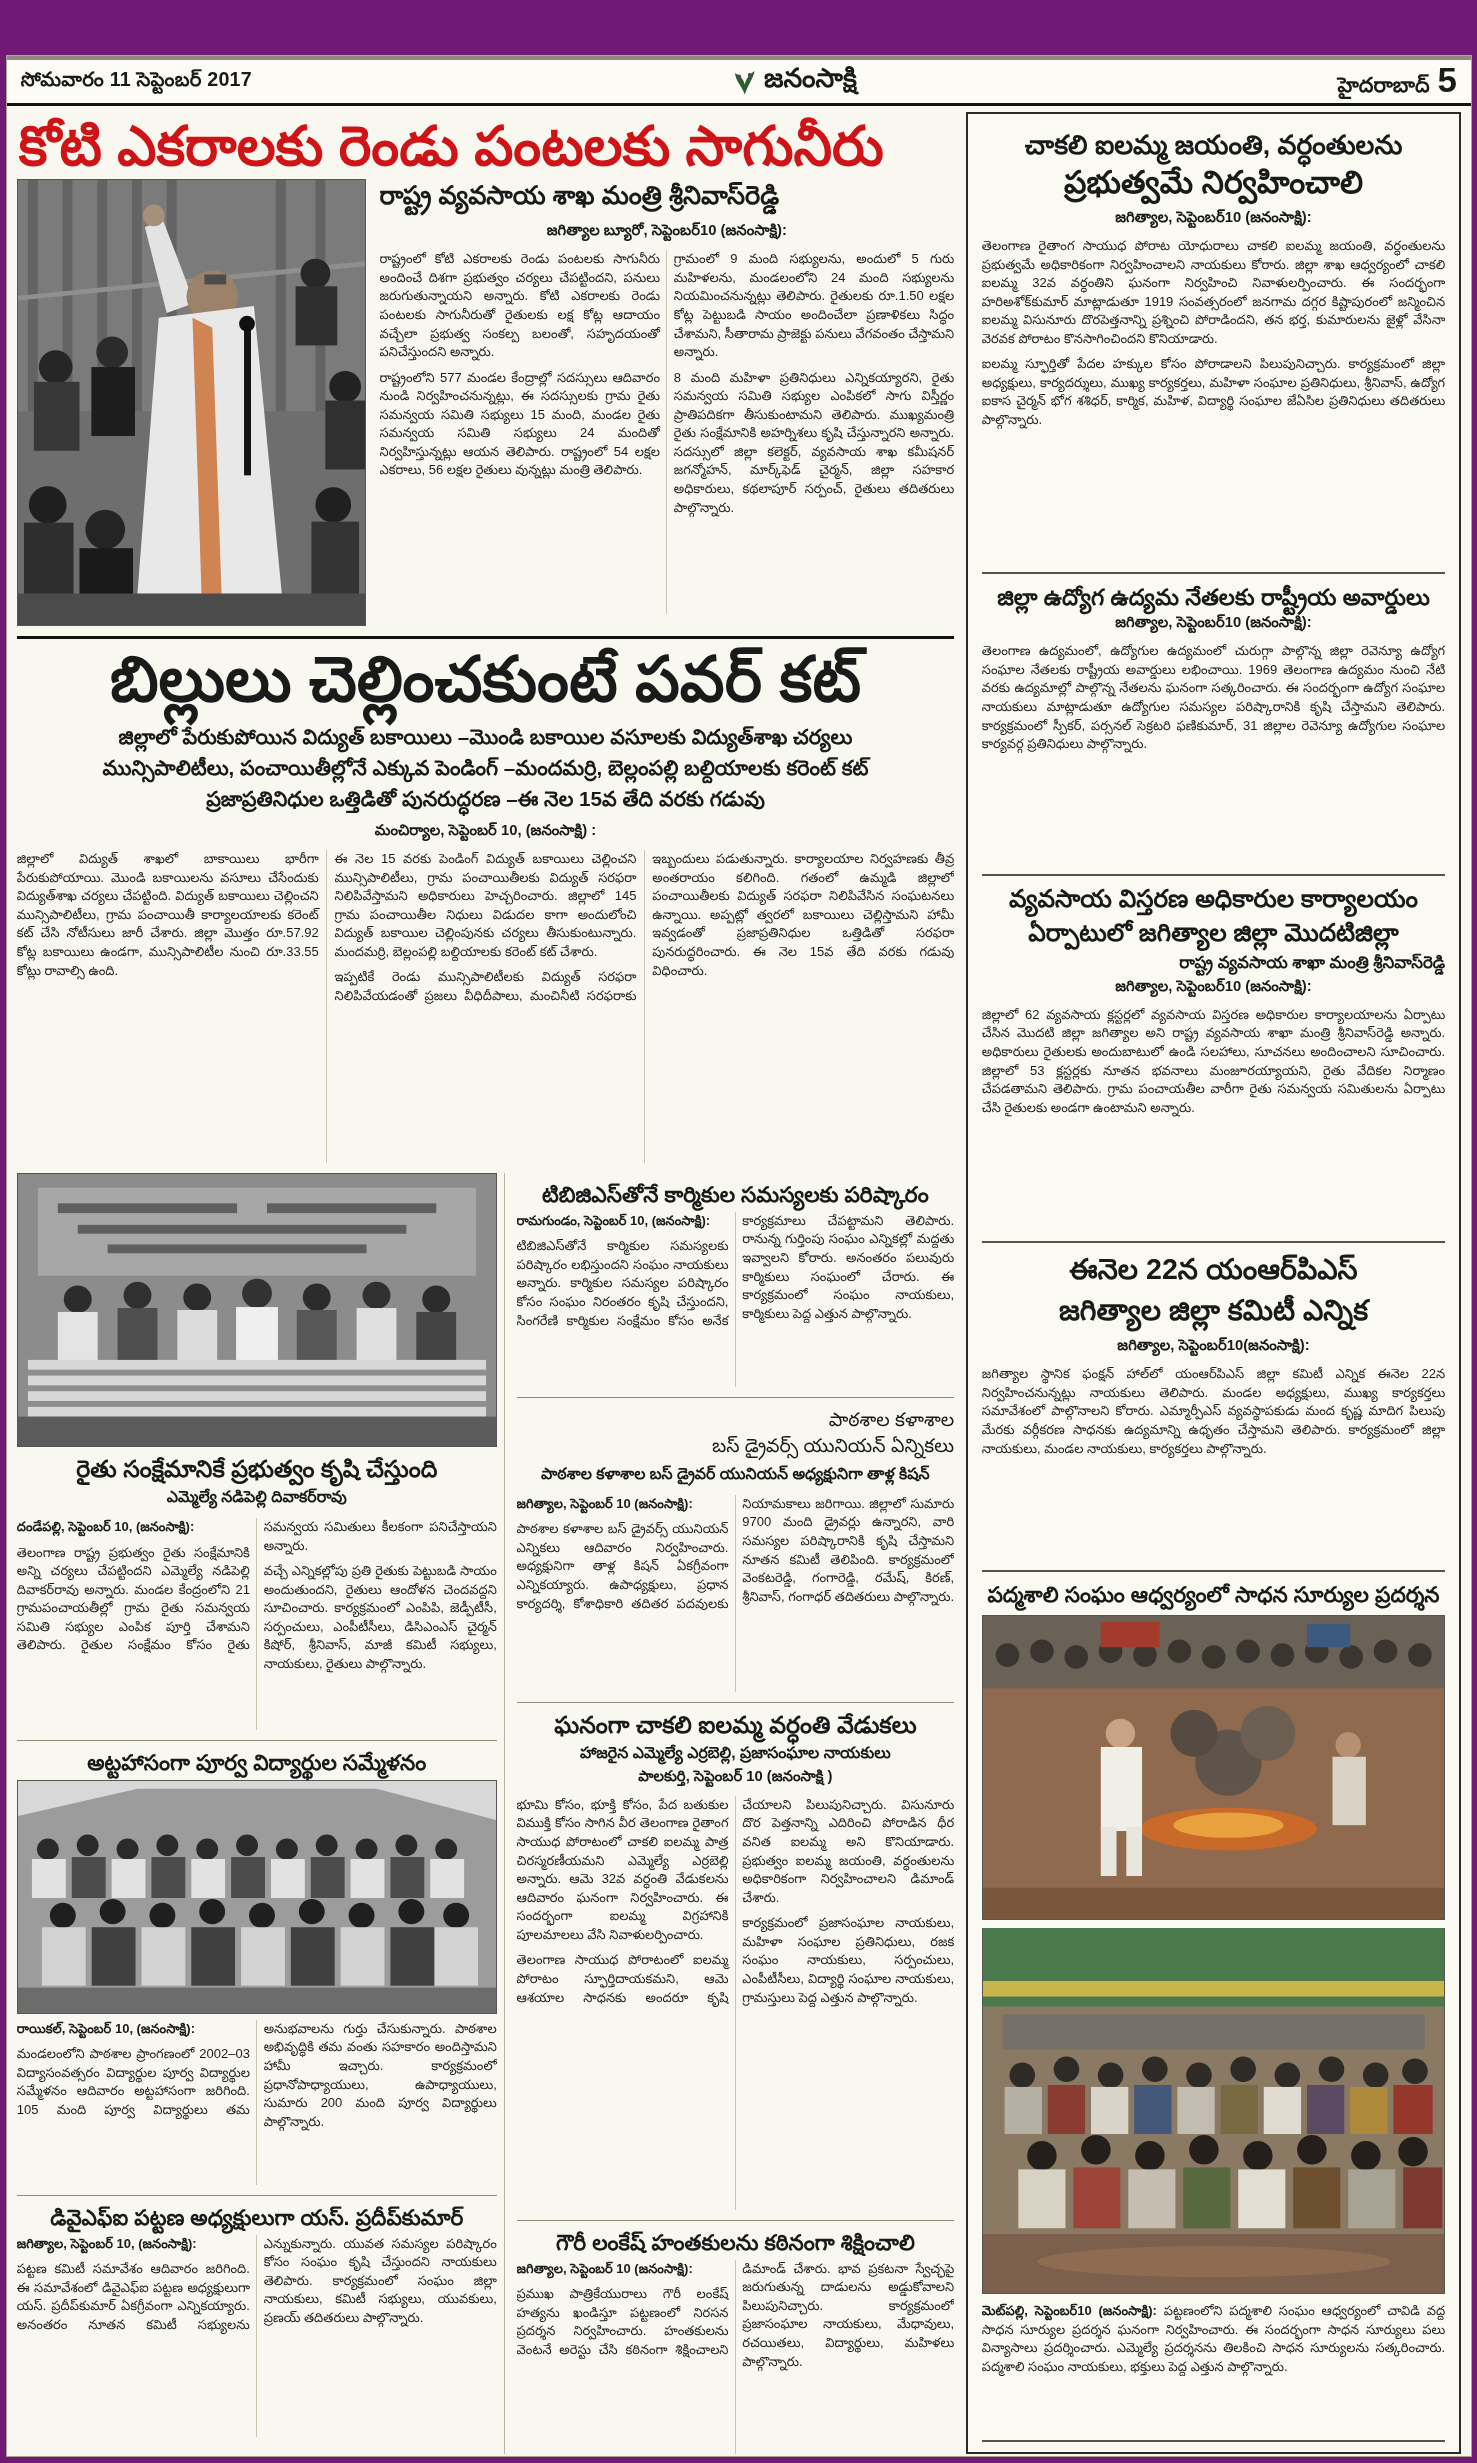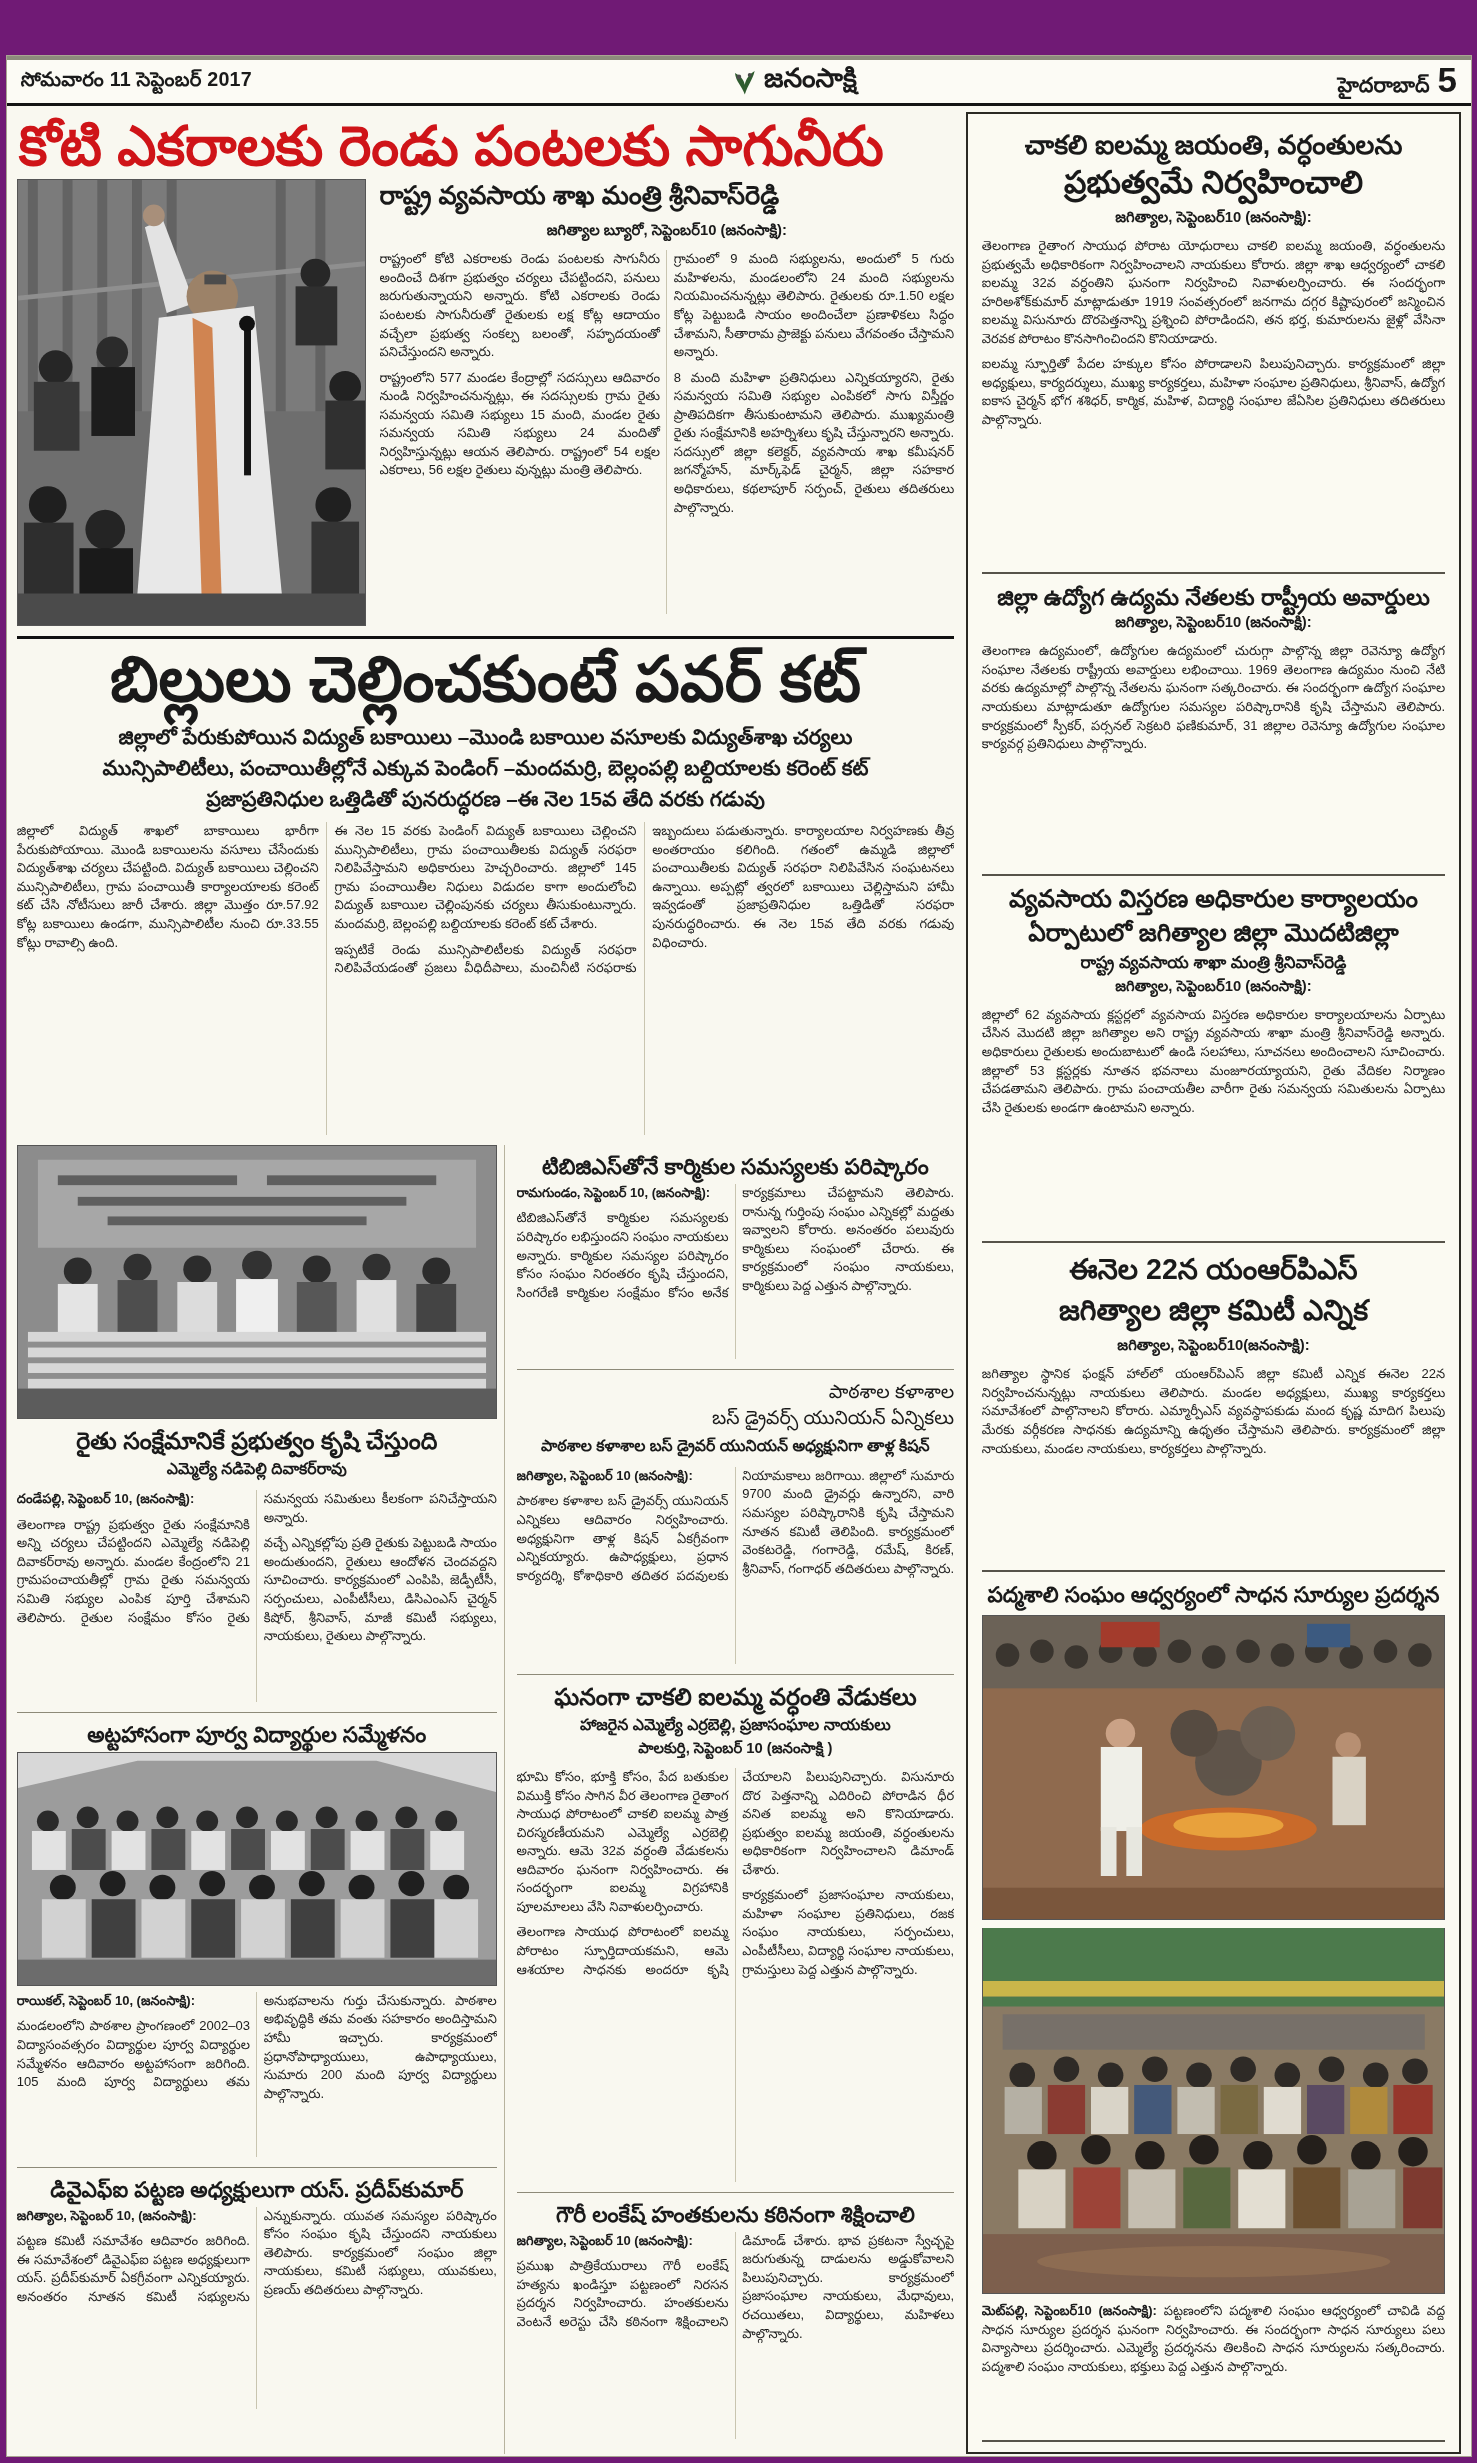--- a/index.html
+++ b/index.html
@@ -46,21 +46,21 @@
   .photo-frame{width:100%;border:1px solid #555;box-sizing:border-box;display:block;}
   .hr-sec{border:none;border-top:1px solid #8d8a78;margin:9.9px 0 2px 0;}
   
   .rail-sec{padding:5.9px 0 9.9px 0;}
   .rail-sec + .rail-sec{border-top:2px solid #56534a;}
   .rail-h1a{font-size:26.6px;font-weight:bold;text-align:center;line-height:1.3;}
   .rail-h1b{font-size:31.5px;font-weight:bold;text-align:center;line-height:1.3;}
   .rail-h2{font-size:22.7px;font-weight:bold;text-align:center;line-height:1.35;margin:2px 0;}
   .rail-h3{font-size:24.6px;font-weight:bold;text-align:center;line-height:1.4;}
   .rail-h4{font-size:28.6px;font-weight:bold;text-align:center;line-height:1.45;}
-  .rail-sub{font-size:16.7px;font-weight:bold;text-align:center;margin:2px 0;}
+  .rail-sub{font-size:16.7px;font-weight:bold;text-align:right;margin:2px 0;}
   svg{display:block;}
 </style>
 </head>
 <body>
 
 <div class="page">
   <div class="content">
 
     <div class="header-bar">
       <div class="hdr-date">సోమవారం 11 సెప్టెంబర్ 2017</div>
@@ -143,20 +143,21 @@
               </div>
             </div>
           </div>
         </div>
 
         <div class="power-block">
           <div class="headline-power">బిల్లులు చెల్లించకుంటే పవర్ కట్</div>
           <div class="power-sub">జిల్లాలో పేరుకుపోయిన విద్యుత్ బకాయిలు –మొండి బకాయిల వసూలకు విద్యుత్‌శాఖ చర్యలు</div>
           <div class="power-sub">మున్సిపాలిటీలు, పంచాయితీల్లోనే ఎక్కువ పెండింగ్ –మందమర్రి, బెల్లంపల్లి బల్దియాలకు కరెంట్ కట్</div>
           <div class="power-sub">ప్రజాప్రతినిధుల ఒత్తిడితో పునరుద్ధరణ –ఈ నెల 15వ తేది వరకు గడువు</div>
+          <div class="byline-c" style="margin-top:7.9px;">మంచిర్యాల, సెప్టెంబర్ 10, (జనంసాక్షి) :</div>
           <div class="body-txt threecol power-body">
             <p>జిల్లాలో విద్యుత్ శాఖలో బాకాయిలు భారీగా పేరుకుపోయాయి. మొండి బకాయిలను వసూలు చేసేందుకు విద్యుత్‌శాఖ చర్యలు చేపట్టింది. విద్యుత్ బకాయిలు చెల్లించని మున్సిపాలిటీలు, గ్రామ పంచాయితీ కార్యాలయాలకు కరెంట్ కట్ చేసి నోటీసులు జారీ చేశారు. జిల్లా మొత్తం రూ.57.92 కోట్ల బకాయిలు ఉండగా, మున్సిపాలిటీల నుంచి రూ.33.55 కోట్లు రావాల్సి ఉంది.</p>
             <p>ఈ నెల 15 వరకు పెండింగ్ విద్యుత్ బకాయిలు చెల్లించని మున్సిపాలిటీలు, గ్రామ పంచాయితీలకు విద్యుత్ సరఫరా నిలిపివేస్తామని అధికారులు హెచ్చరించారు. జిల్లాలో 145 గ్రామ పంచాయితీల నిధులు విడుదల కాగా అందులోంచి విద్యుత్ బకాయిల చెల్లింపునకు చర్యలు తీసుకుంటున్నారు. మందమర్రి, బెల్లంపల్లి బల్దియాలకు కరెంట్ కట్ చేశారు.</p>
             <p>ఇప్పటికే రెండు మున్సిపాలిటీలకు విద్యుత్ సరఫరా నిలిపివేయడంతో ప్రజలు వీధిదీపాలు, మంచినీటి సరఫరాకు ఇబ్బందులు పడుతున్నారు. కార్యాలయాల నిర్వహణకు తీవ్ర అంతరాయం కలిగింది. గతంలో ఉమ్మడి జిల్లాలో పంచాయితీలకు విద్యుత్ సరఫరా నిలిపివేసిన సంఘటనలు ఉన్నాయి. అప్పట్లో త్వరలో బకాయిలు చెల్లిస్తామని హామీ ఇవ్వడంతో ప్రజాప్రతినిధుల ఒత్తిడితో సరఫరా పునరుద్ధరించారు. ఈ నెల 15వ తేది వరకు గడువు విధించారు.</p>
           </div>
         </div>
 
         <div class="bottom-row">
 
           <div class="bcol-left">

